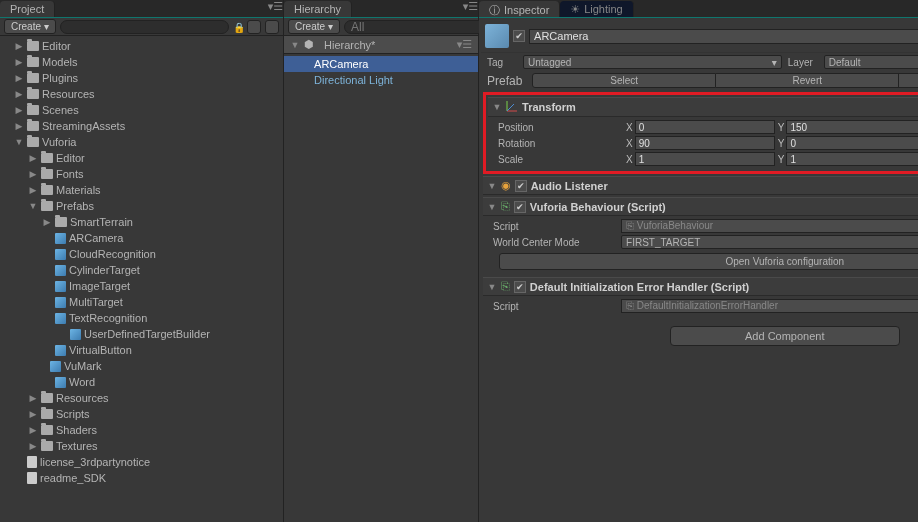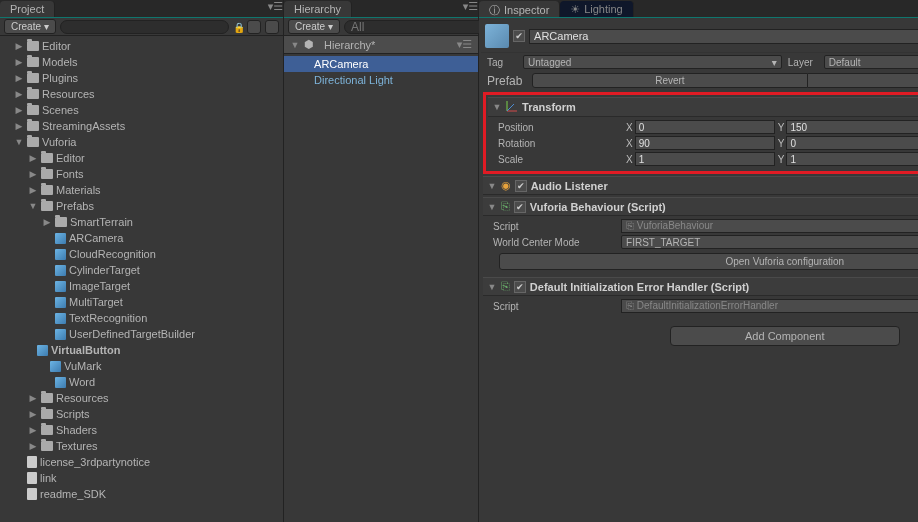--- a/index.html
+++ b/index.html
@@ -157,26 +157,26 @@
       <div class="tree-row" style="padding-left: 42px;">
         <span class="fold"></span>
         <span class="prefab-icon"></span>
         <span>MultiTarget</span>
       </div>
       <div class="tree-row" style="padding-left: 42px; text-align: center;">
         <span class="fold"></span>
         <span class="prefab-icon"></span>
         <span>TextRecognition</span>
       </div>
-      <div class="tree-row" style="padding-left: 42px;">
+      <div class="tree-row" style="padding-left: 57px;">
         <span class="fold"></span>
         <span class="prefab-icon"></span>
         <span>UserDefinedTargetBuilder</span>
       </div>
-      <div class="tree-row" style="padding-left: 24px; font-weight: bold;">
+      <div class="tree-row" style="padding-left: 42px;">
         <span class="fold"></span>
         <span class="prefab-icon"></span>
         <span>VirtualButton</span>
       </div>
       <div class="tree-row" style="padding-left: 37px;">
         <span class="fold"></span>
         <span class="prefab-icon"></span>
         <span>VuMark</span>
       </div>
       <div class="tree-row" style="padding-left: 42px;">
@@ -201,25 +201,20 @@
       </div>
       <div class="tree-row" style="padding-left: 28px;">
         <span class="fold">▶</span>
         <span class="folder-icon"></span>
         <span>Textures</span>
       </div>
       <div class="tree-row" style="padding-left: 14px;">
         <span class="fold"></span>
         <span class="doc-icon"></span>
         <span>license_3rdpartynotice</span>
-      </div>
-      <div class="tree-row" style="padding-left: 14px;">
-        <span class="fold"></span>
-        <span class="doc-icon"></span>
-        <span>link</span>
       </div>
       <div class="tree-row" style="padding-left: 14px;">
         <span class="fold"></span>
         <span class="doc-icon"></span>
         <span>readme_SDK</span>
       </div>
     </div>
 </div>
 
 <div class="panel" style="width:195px;">
@@ -272,20 +267,21 @@
           <span>Untagged</span>
           <span>▾</span>
         </div>
       <span class="lbl">Layer</span>
       <div class="enum-field">
           <span>Default</span>
         </div>
     </div>
     <div class="prefab-row">
       <span class="lbl">Prefab</span>
+      <div class="prefab-btn">Select</div>
       <div class="prefab-btn">Revert</div>
       <div class="prefab-btn">Apply</div>
     </div>
 
     <div class="highlight-box">
       <div class="comp-header">
         <span class="fold">▼</span>
         <span><svg width="12" height="12">
               <line x1="1" y1="11" x2="1" y2="1" stroke="#7bd14b"></line>
               <line x1="1" y1="11" x2="11" y2="11" stroke="#d14b4b"></line>

